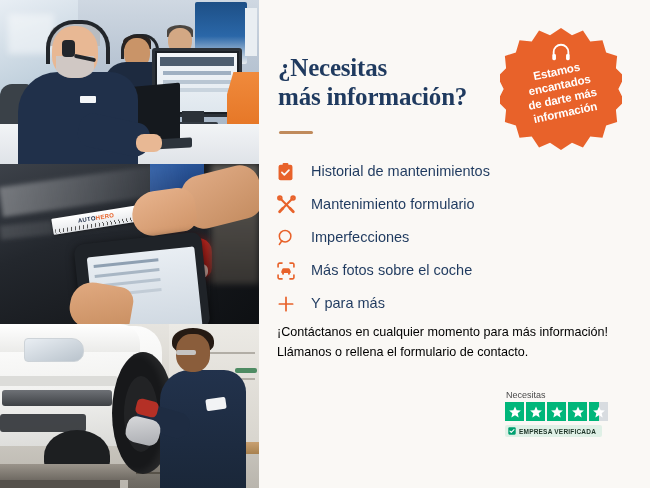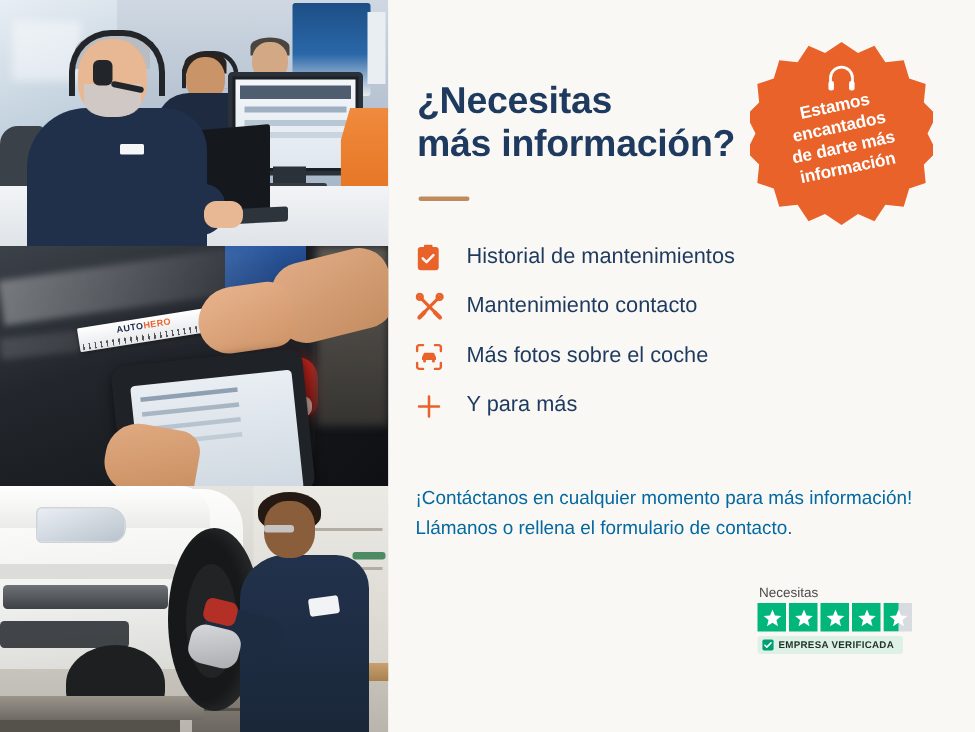--- a/index.html
+++ b/index.html
@@ -415,20 +415,21 @@
 
   .headline {
     position: absolute;
     left: 19px; top: 53px;
     width: 240px;
     font-size: 25px;
     font-weight: 700;
     line-height: 1.16;
     color: #1F3A5F;
     letter-spacing: -.2px;
+    font-family: Liberation Serif, serif;
   }
   .headline-line { display: block; }
 
   .rule {
     position: absolute;
     left: 20px; top: 131px;
     width: 34px; height: 3px;
     background: #C08B5C;
     border-radius: 2px;
   }
@@ -495,21 +496,21 @@
     line-height: 1;
   }
 
   
   .body-copy {
     position: absolute;
     left: 18px; top: 322px;
     width: 360px;
     font-size: 12.6px;
     line-height: 1.62;
-    color: #0369a1;
+    color: #000000;
   }
   .body-copy span { display: block; }
 
   
   .trustpilot {
     position: absolute;
     left: 118px; top: 390px;
     width: 260px; height: 60px;
   }
   .tp-logo {
@@ -704,23 +705,32 @@
         <span class="feature-icon">
           <svg width="19" height="19" viewBox="0 0 22 22">
             <path d="M3 3.2l12.5 12.6" stroke="#E8622A" stroke-width="2.4" stroke-linecap="round"></path>
             <path d="M18.8 3.2L6.3 15.8" stroke="#E8622A" stroke-width="2.4" stroke-linecap="round"></path>
             <path d="M15 15.4l3.9 3.9" stroke="#E8622A" stroke-width="3.2" stroke-linecap="round"></path>
             <path d="M6.8 15.4L3 19.3" stroke="#E8622A" stroke-width="3.2" stroke-linecap="round"></path>
             <circle cx="3.3" cy="3.4" r="2.2" fill="none" stroke="#E8622A" stroke-width="2"></circle>
             <circle cx="18.6" cy="3.4" r="2.2" fill="none" stroke="#E8622A" stroke-width="2"></circle>
           </svg>
         </span>
-        <span class="feature-label">Mantenimiento contacto</span>
-      </div>
-
+        <span class="feature-label">Mantenimiento formulario</span>
+      </div>
+
+      <div class="feature">
+        <span class="feature-icon">
+          <svg width="18" height="18" viewBox="0 0 20 20">
+            <circle cx="9" cy="8" r="6.4" fill="none" stroke="#E8622A" stroke-width="1.7"></circle>
+            <path d="M5.4 13.1L2.6 17.2" stroke="#E8622A" stroke-width="1.7" stroke-linecap="round"></path>
+          </svg>
+        </span>
+        <span class="feature-label">Imperfecciones</span>
+      </div>
 
       <div class="feature">
         <span class="feature-icon">
           <svg width="18" height="18" viewBox="0 0 20 20">
             <path d="M1.2 5.6V2.8a1.6 1.6 0 0 1 1.6-1.6h2.8M14.4 1.2h2.8a1.6 1.6 0 0 1 1.6 1.6v2.8M18.8 14.4v2.8a1.6 1.6 0 0 1-1.6 1.6h-2.8M5.6 18.8H2.8a1.6 1.6 0 0 1-1.6-1.6v-2.8" fill="none" stroke="#E8622A" stroke-width="1.8" stroke-linecap="round"></path>
             <path d="M4.8 12.2h10.4v-2l-1.2-2.6a1.2 1.2 0 0 0-1.1-.7H7.1a1.2 1.2 0 0 0-1.1.7L4.8 10.2z" fill="#E8622A"></path>
             <circle cx="6.7" cy="13" r="1.15" fill="#E8622A"></circle>
             <circle cx="13.3" cy="13" r="1.15" fill="#E8622A"></circle>
           </svg>
         </span>

